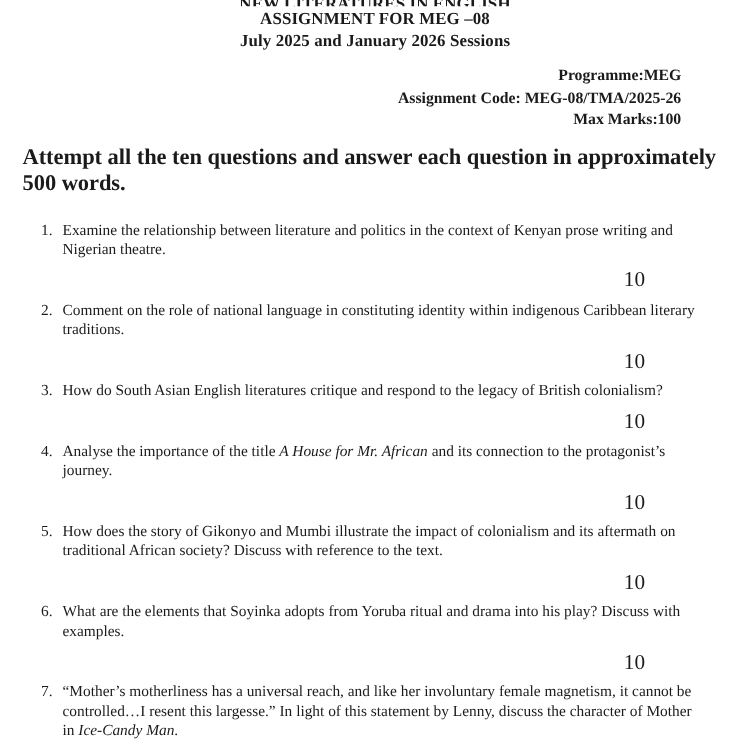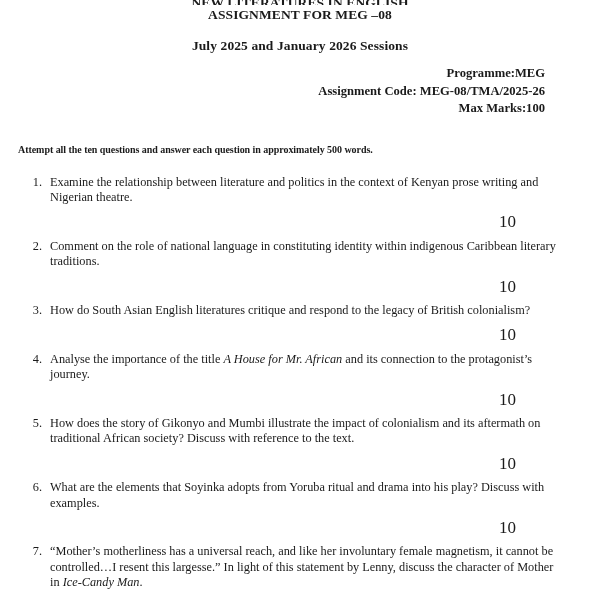--- a/index.html
+++ b/index.html
@@ -34,38 +34,38 @@
     padding: 0 20px;
   }
   .title-line-1 {
     
     height: 11px;
     overflow: hidden;
     line-height: 17px;
     margin-top: -6px;
   }
   .title-line-2 { margin-top: 1px; }
-  .title-line-3 { margin-top: 14px; }
+  .title-line-3 { margin-top: 1px; }
 
   
   .meta-block {
     text-align: right;
     font-weight: bold;
     font-size: 12.6px;
     line-height: 17.5px;
     margin-top: 11px;
     padding-right: 55px;
     padding-left: 31px;
   }
 
   
   .instruction {
     font-weight: bold;
-    font-size: 10px;
-    margin-top: 26px;
+    font-size: 18px;
+    margin-top: 10px;
     padding-left: 18px;
     letter-spacing: -0.05px;
   }
 
   
   .questions {
     margin-top: 20px;
     padding: 0 42px 0 28px;
   }
 

